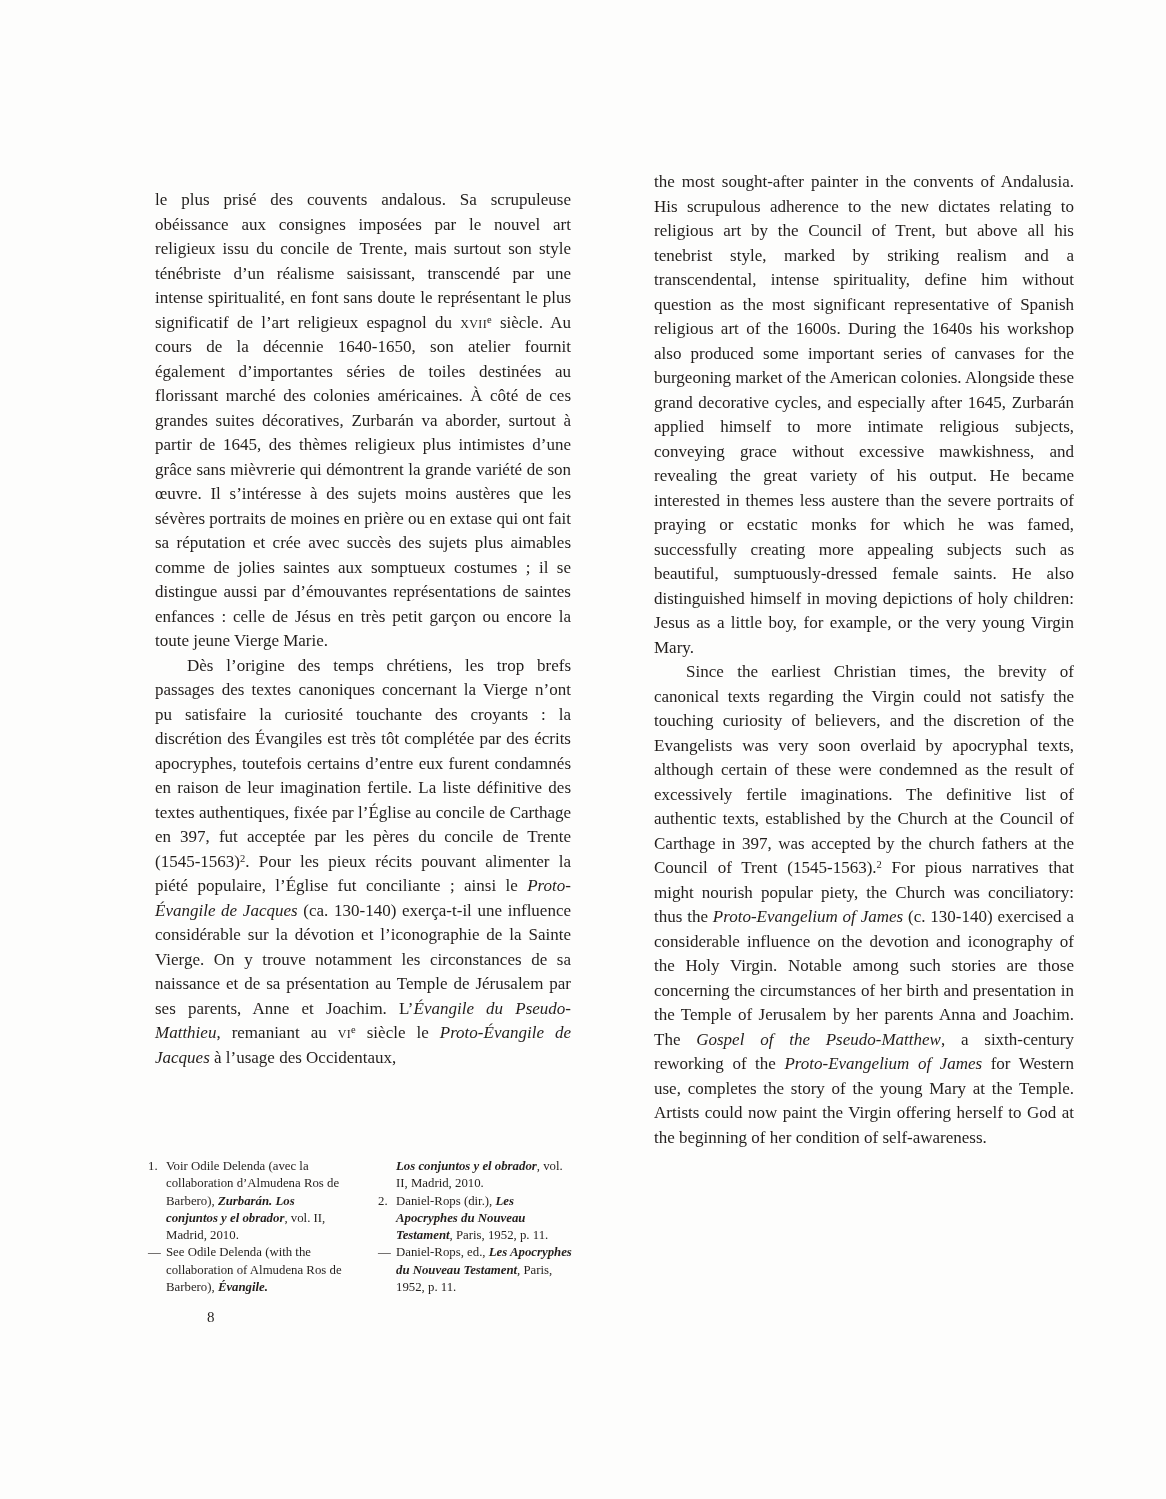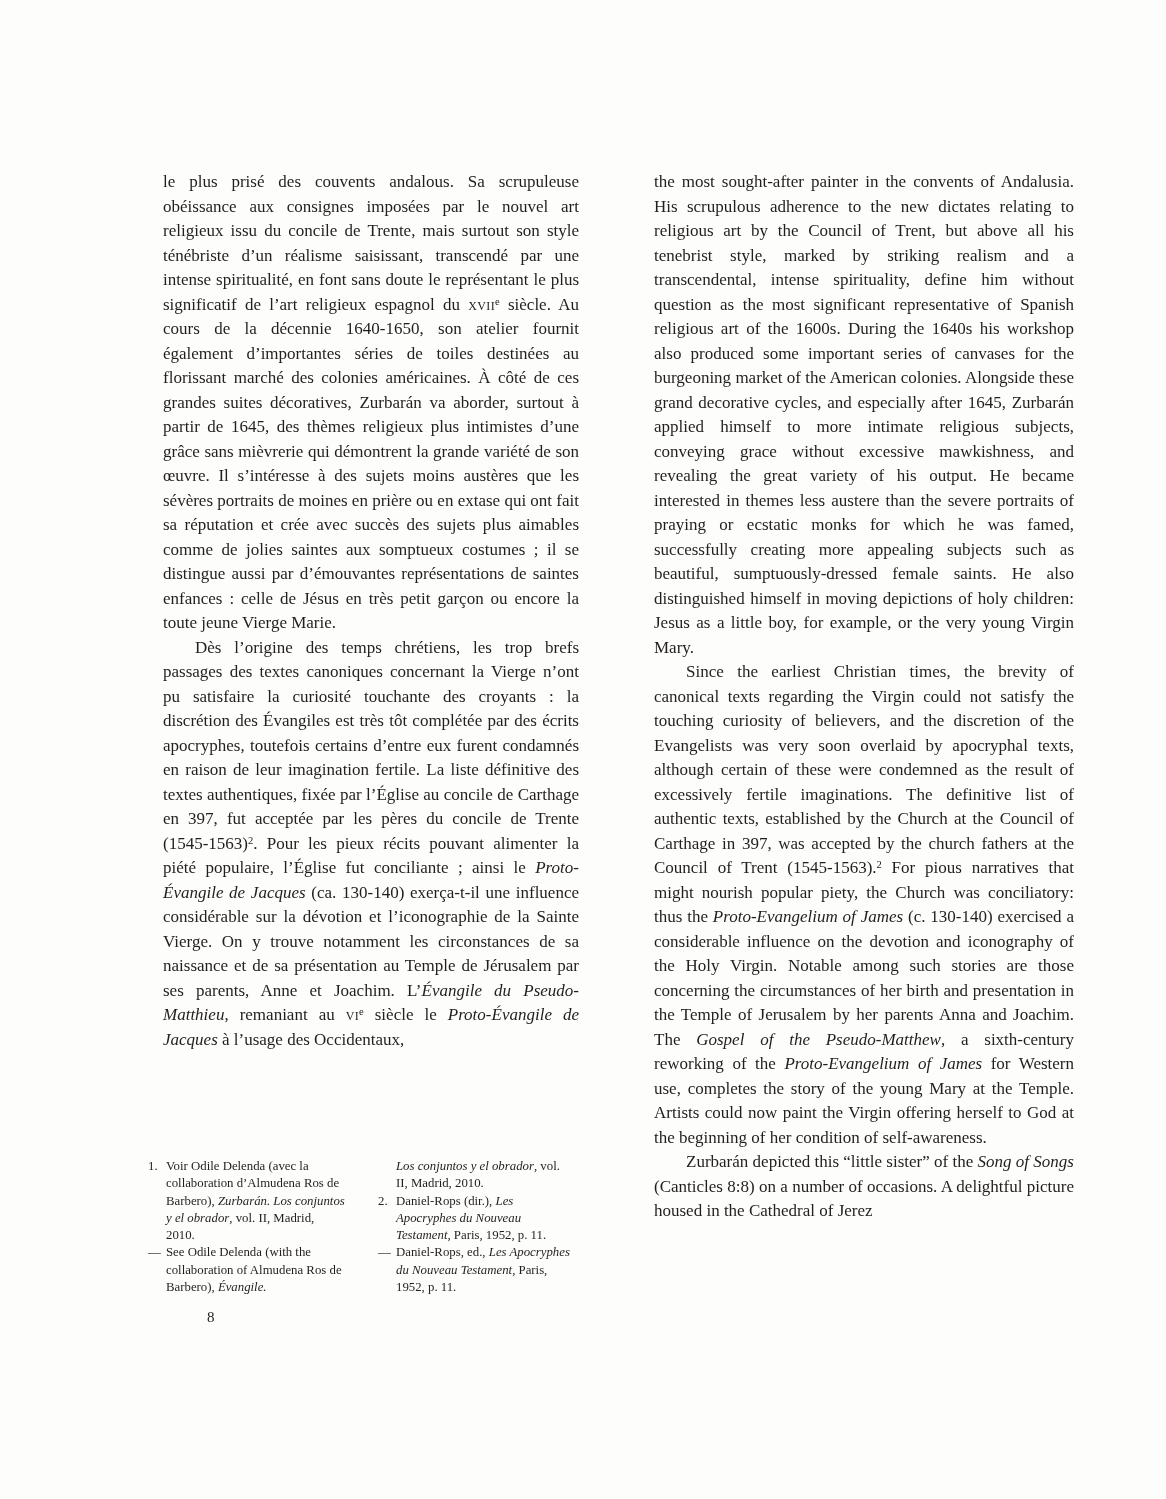--- a/index.html
+++ b/index.html
@@ -16,21 +16,21 @@
     position: absolute;
     inset: 0;
   }
   .column {
     position: absolute;
     top: 170px;
     text-align: justify;
     font-size: 17px;
     line-height: 24.5px;
   }
-  #col-fr { left: 163px; width: 416px; }
+  #col-fr { left: 155px; width: 416px; margin-top: 18px; }
   #col-en { left: 654px; width: 420px; }
   .para { margin: 0; }
   .para.indent { text-indent: 32px; }
   .para i { font-style: italic; }
   sup {
     font-size: 0.62em;
     line-height: 0;
     vertical-align: baseline;
     position: relative;
     top: -0.45em;
@@ -45,40 +45,39 @@
     gap: 32px;
     font-size: 12.8px;
     line-height: 17.3px;
     text-align: left;
   }
   .fncol { width: 198px; }
   #fn-col-2 { width: 196px; }
   .fn-entry { display: flex; }
   .fn-marker { flex: 0 0 18px; }
   .fn-text { flex: 1; }
-  .fn-text i { font-style: italic; }
+  .fn-text i { font-style: italic; font-weight: bold; }
   .page-number {
     position: absolute;
     left: 207px;
     top: 1309px;
     font-size: 15px;
   }
 </style>
 </head>
 <body>
 
 <div class="page">
   <div class="column" id="col-fr" lang="fr">
       <p class="para">le plus prisé des couvents andalous. Sa scrupuleuse obéissance aux consignes imposées par le nouvel art religieux issu du concile de Trente, mais surtout son style ténébriste d’un réalisme saisissant, transcendé par une intense spiritualité, en font sans doute le représentant le plus significatif de l’art religieux espagnol du <span class="sc">xvii</span><sup>e</sup> siècle. Au cours de la décennie 1640-1650, son atelier fournit également d’importantes séries de toiles destinées au florissant marché des colonies américaines. À côté de ces grandes suites décoratives, Zurbarán va aborder, surtout à partir de 1645, des thèmes religieux plus intimistes d’une grâce sans mièvrerie qui démontrent la grande variété de son œuvre. Il s’intéresse à des sujets moins austères que les sévères portraits de moines en prière ou en extase qui ont fait sa réputation et crée avec succès des sujets plus aimables comme de jolies saintes aux somptueux costumes ; il se distingue aussi par d’émouvantes représentations de saintes enfances : celle de Jésus en très petit garçon ou encore la toute jeune Vierge Marie.</p>
       <p class="para indent">Dès l’origine des temps chrétiens, les trop brefs passages des textes canoniques concernant la Vierge n’ont pu satisfaire la curiosité touchante des croyants : la discrétion des Évangiles est très tôt complétée par des écrits apocryphes, toutefois certains d’entre eux furent condamnés en raison de leur imagination fertile. La liste définitive des textes authentiques, fixée par l’Église au concile de Carthage en 397, fut acceptée par les pères du concile de Trente (1545-1563)<sup>2</sup>. Pour les pieux récits pouvant alimenter la piété populaire, l’Église fut conciliante ; ainsi le <i>Proto-Évangile de Jacques</i> (ca. 130-140) exerça-t-il une influence considérable sur la dévotion et l’iconographie de la Sainte Vierge. On y trouve notamment les circonstances de sa naissance et de sa présentation au Temple de Jérusalem par ses parents, Anne et Joachim. L’<i>Évangile du Pseudo-Matthieu</i>, remaniant au <span class="sc">vi</span><sup>e</sup> siècle le <i>Proto-Évangile de Jacques</i> à l’usage des Occidentaux,</p>
     </div>
   <div class="column" id="col-en" lang="en">
       <p class="para">the most sought-after painter in the convents of Andalusia. His scrupulous adherence to the new dictates relating to religious art by the Council of Trent, but above all his tenebrist style, marked by striking realism and a transcendental, intense spirituality, define him without question as the most significant representative of Spanish religious art of the 1600s. During the 1640s his workshop also produced some important series of canvases for the burgeoning market of the American colonies. Alongside these grand decorative cycles, and especially after 1645, Zurbarán applied himself to more intimate religious subjects, conveying grace without excessive mawkishness, and revealing the great variety of his output. He became interested in themes less austere than the severe portraits of praying or ecstatic monks for which he was famed, successfully creating more appealing subjects such as beautiful, sumptuously-dressed female saints. He also distinguished himself in moving depictions of holy children: Jesus as a little boy, for example, or the very young Virgin Mary.</p>
       <p class="para indent">Since the earliest Christian times, the brevity of canonical texts regarding the Virgin could not satisfy the touching curiosity of believers, and the discretion of the Evangelists was very soon overlaid by apocryphal texts, although certain of these were condemned as the result of excessively fertile imaginations. The definitive list of authentic texts, established by the Church at the Council of Carthage in 397, was accepted by the church fathers at the Council of Trent (1545-1563).<sup>2</sup> For pious narratives that might nourish popular piety, the Church was conciliatory: thus the <i>Proto-Evangelium of James</i> (c. 130-140) exercised a considerable influence on the devotion and iconography of the Holy Virgin. Notable among such stories are those concerning the circumstances of her birth and presentation in the Temple of Jerusalem by her parents Anna and Joachim. The <i>Gospel of the Pseudo-Matthew</i>, a sixth-century reworking of the <i>Proto-Evangelium of James</i> for Western use, completes the story of the young Mary at the Temple. Artists could now paint the Virgin offering herself to God at the beginning of her condition of self-awareness.</p>
-      <p class="para indent">Zurbarán depicted this “little sister” of the <i>Song of Songs</i> (Canticles 8:8) on a number of occasions. A delightful picture housed in the Cathedral of Jerez</p>
     </div>
   <div class="footnotes">
     <div class="fncol" id="fn-col-1">
         <div class="fn-entry">
           <span class="fn-marker">1.</span>
           <span class="fn-text">Voir Odile Delenda (avec la collaboration d’Almudena Ros de Barbero), <i>Zurbarán. Los conjuntos y el obrador</i>, vol. II, Madrid, 2010.</span>
         </div>
         <div class="fn-entry">
           <span class="fn-marker">—</span>
           <span class="fn-text">See Odile Delenda (with the collaboration of Almudena Ros de Barbero), <i>Évangile.</i></span>

